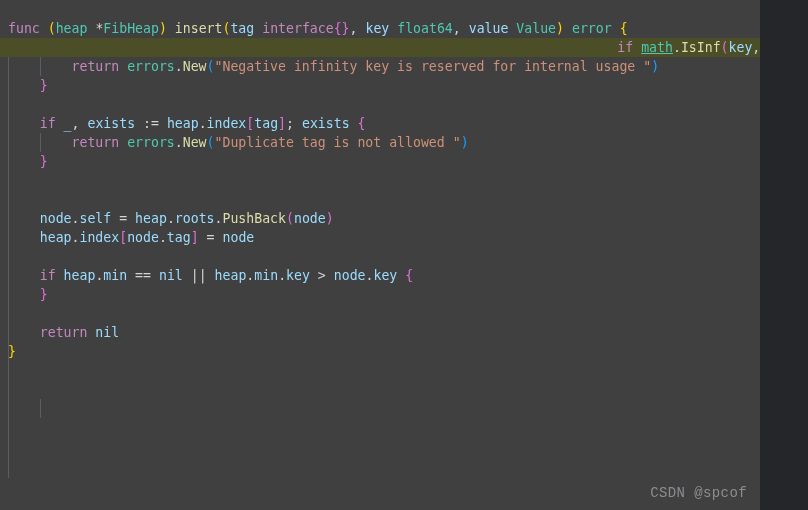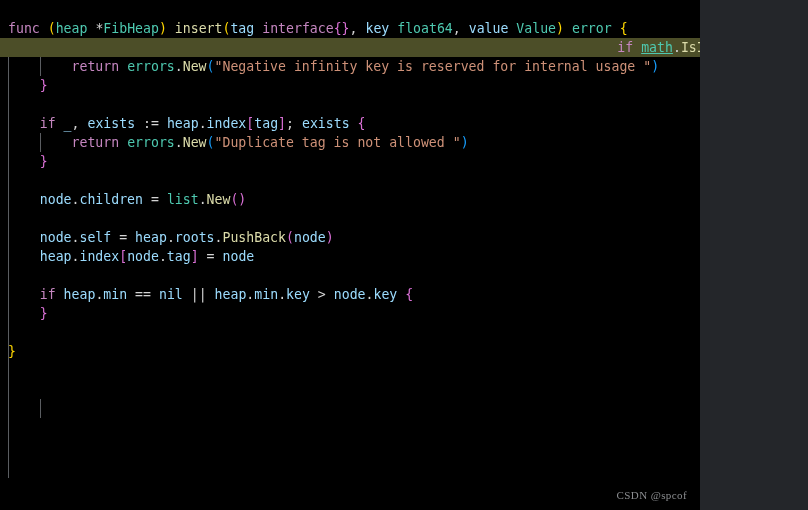--- a/index.html
+++ b/index.html
@@ -9,23 +9,23 @@
   }
   body {
     width: 808px;
     height: 510px;
     overflow: hidden;
     font-family: "DejaVu Sans Mono", "Liberation Mono", monospace;
   }
 
   #editor {
     position: relative;
-    width: 700px;
+    width: 760px;
     height: 510px;
-    background: #000000;
+    background: #404040;
     overflow: hidden;
   }
 
   
   .indent-guide {
     position: absolute;
     width: 1px;
     background: #5a5d61;
     left: 8px;
   }
@@ -75,22 +75,22 @@
   .t-str       { color: #ce9178; }  
   .t-op        { color: #d4d4d4; }  
   .t-pkg-link  { color: #4ec9b0; text-decoration: underline; }
   .t-iface     { color: #c586c0; }  
   .t-plain     { color: #d4d4d4; }
 
   .watermark {
     position: absolute;
     right: 13px;
     bottom: 9px;
-    font-family: Liberation Serif, serif;
-    font-size: 11px;
+    font-family: Liberation Mono, monospace;
+    font-size: 14px;
     color: #8b8d90;
     letter-spacing: 0.4px;
     white-space: pre;
   }
 </style>
 </head>
 <body>
 
 <div id="editor">
 
@@ -99,28 +99,28 @@
   <div class="code-lines" style="top: 19px;">
       <div class="line"><span class="t-kw">func</span><span class="t-plain"> </span><span class="t-paren">(</span><span class="t-type">heap</span><span class="t-plain"> </span><span class="t-plain">*</span><span class="t-type">FibHeap</span><span class="t-paren">)</span><span class="t-plain"> </span><span class="t-func">insert</span><span class="t-paren">(</span><span class="t-var">tag</span><span class="t-plain"> </span><span class="t-iface">interface</span><span class="t-brace">{}</span><span class="t-op">, </span><span class="t-var">key</span><span class="t-plain"> </span><span class="t-type">float64</span><span class="t-op">, </span><span class="t-var">value</span><span class="t-plain"> </span><span class="t-type">Value</span><span class="t-paren">)</span><span class="t-plain"> </span><span class="t-type">error</span><span class="t-plain"> </span><span class="t-brace-y">{</span></div>
       <div class="line highlight"><span class="hl-edge"></span><span class="t-plain">    </span><span class="t-kw">if</span><span class="t-plain"> </span><span class="t-pkg-link">math</span><span class="t-plain">.</span><span class="t-func">IsInf</span><span class="t-paren2">(</span><span class="t-var">key</span><span class="t-op">, </span><span class="t-str">-1</span><span class="t-paren2">)</span><span class="t-plain"> </span><span class="t-brace">{</span></div>
       <div class="line"><span class="t-plain">        </span><span class="t-kw">return</span><span class="t-plain"> </span><span class="t-type">errors</span><span class="t-plain">.</span><span class="t-func">New</span><span class="t-paren3">(</span><span class="t-str">"Negative infinity key is reserved for internal usage "</span><span class="t-paren3">)</span></div>
       <div class="line"><span class="t-plain">    </span><span class="t-brace">}</span></div>
       <div class="line">&nbsp;</div>
       <div class="line"><span class="t-plain">    </span><span class="t-kw">if</span><span class="t-plain"> </span><span class="t-var">_</span><span class="t-op">, </span><span class="t-var">exists</span><span class="t-plain"> </span><span class="t-op">:=</span><span class="t-plain"> </span><span class="t-var">heap</span><span class="t-plain">.</span><span class="t-var">index</span><span class="t-paren2">[</span><span class="t-var">tag</span><span class="t-paren2">]</span><span class="t-op">; </span><span class="t-var">exists</span><span class="t-plain"> </span><span class="t-brace">{</span></div>
       <div class="line"><span class="t-plain">        </span><span class="t-kw">return</span><span class="t-plain"> </span><span class="t-type">errors</span><span class="t-plain">.</span><span class="t-func">New</span><span class="t-paren3">(</span><span class="t-str">"Duplicate tag is not allowed "</span><span class="t-paren3">)</span></div>
       <div class="line"><span class="t-plain">    </span><span class="t-brace">}</span></div>
       <div class="line">&nbsp;</div>
-      <div class="line"><span class="t-plain">    </span><span class="t-var">node</span><span class="t-plain">.</span><span class="t-var">children</span><span class="t-plain"> </span><span class="t-op">=</span><span class="t-plain"> </span><span class="t-type">list</span><span class="t-plain">.</span><span class="t-func">New</span><span class="t-paren2">()</span></div>
       <div class="line">&nbsp;</div>
       <div class="line"><span class="t-plain">    </span><span class="t-var">node</span><span class="t-plain">.</span><span class="t-var">self</span><span class="t-plain"> </span><span class="t-op">=</span><span class="t-plain"> </span><span class="t-var">heap</span><span class="t-plain">.</span><span class="t-var">roots</span><span class="t-plain">.</span><span class="t-func">PushBack</span><span class="t-paren2">(</span><span class="t-var">node</span><span class="t-paren2">)</span></div>
       <div class="line"><span class="t-plain">    </span><span class="t-var">heap</span><span class="t-plain">.</span><span class="t-var">index</span><span class="t-paren2">[</span><span class="t-var">node</span><span class="t-plain">.</span><span class="t-var">tag</span><span class="t-paren2">]</span><span class="t-plain"> </span><span class="t-op">=</span><span class="t-plain"> </span><span class="t-var">node</span></div>
       <div class="line">&nbsp;</div>
       <div class="line"><span class="t-plain">    </span><span class="t-kw">if</span><span class="t-plain"> </span><span class="t-var">heap</span><span class="t-plain">.</span><span class="t-var">min</span><span class="t-plain"> </span><span class="t-op">==</span><span class="t-plain"> </span><span class="t-var">nil</span><span class="t-plain"> </span><span class="t-op">||</span><span class="t-plain"> </span><span class="t-var">heap</span><span class="t-plain">.</span><span class="t-var">min</span><span class="t-plain">.</span><span class="t-var">key</span><span class="t-plain"> </span><span class="t-op">&gt;</span><span class="t-plain"> </span><span class="t-var">node</span><span class="t-plain">.</span><span class="t-var">key</span><span class="t-plain"> </span><span class="t-brace">{</span></div>
       <div class="line"><span class="t-plain">    </span><span class="t-brace">}</span></div>
       <div class="line">&nbsp;</div>
+      <div class="line"><span class="t-plain">    </span><span class="t-kw">return</span><span class="t-plain"> </span><span class="t-var">nil</span></div>
       <div class="line"><span class="t-brace-y">}</span></div>
     </div>
 
   <div class="watermark">CSDN @spcof</div>
 <div class="indent-guide" style="left: 40px; top: 57px; height: 19px;"></div>
     <div class="indent-guide" style="left: 40px; top: 133px; height: 19px;"></div>
     <div class="indent-guide" style="left: 40px; top: 399px; height: 19px;"></div>
   </div>
 
 </body></html>

